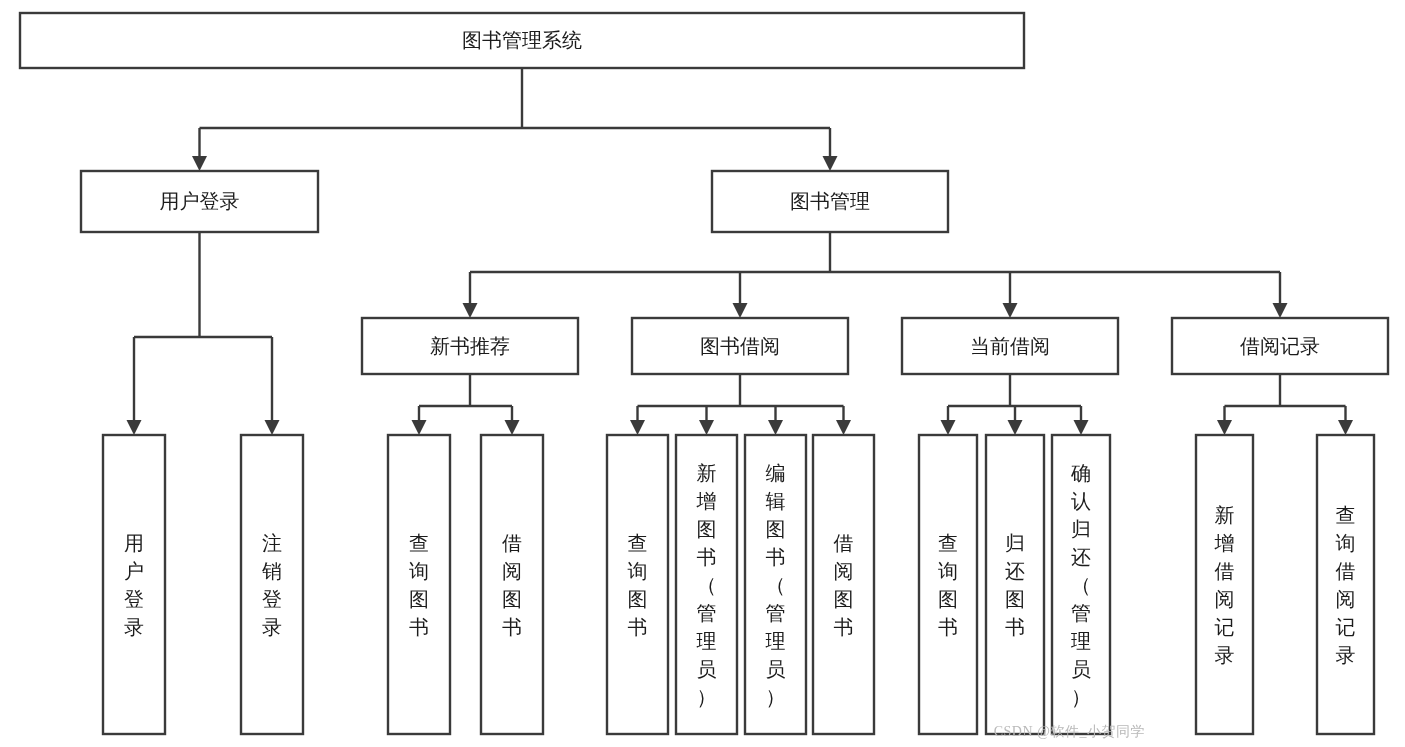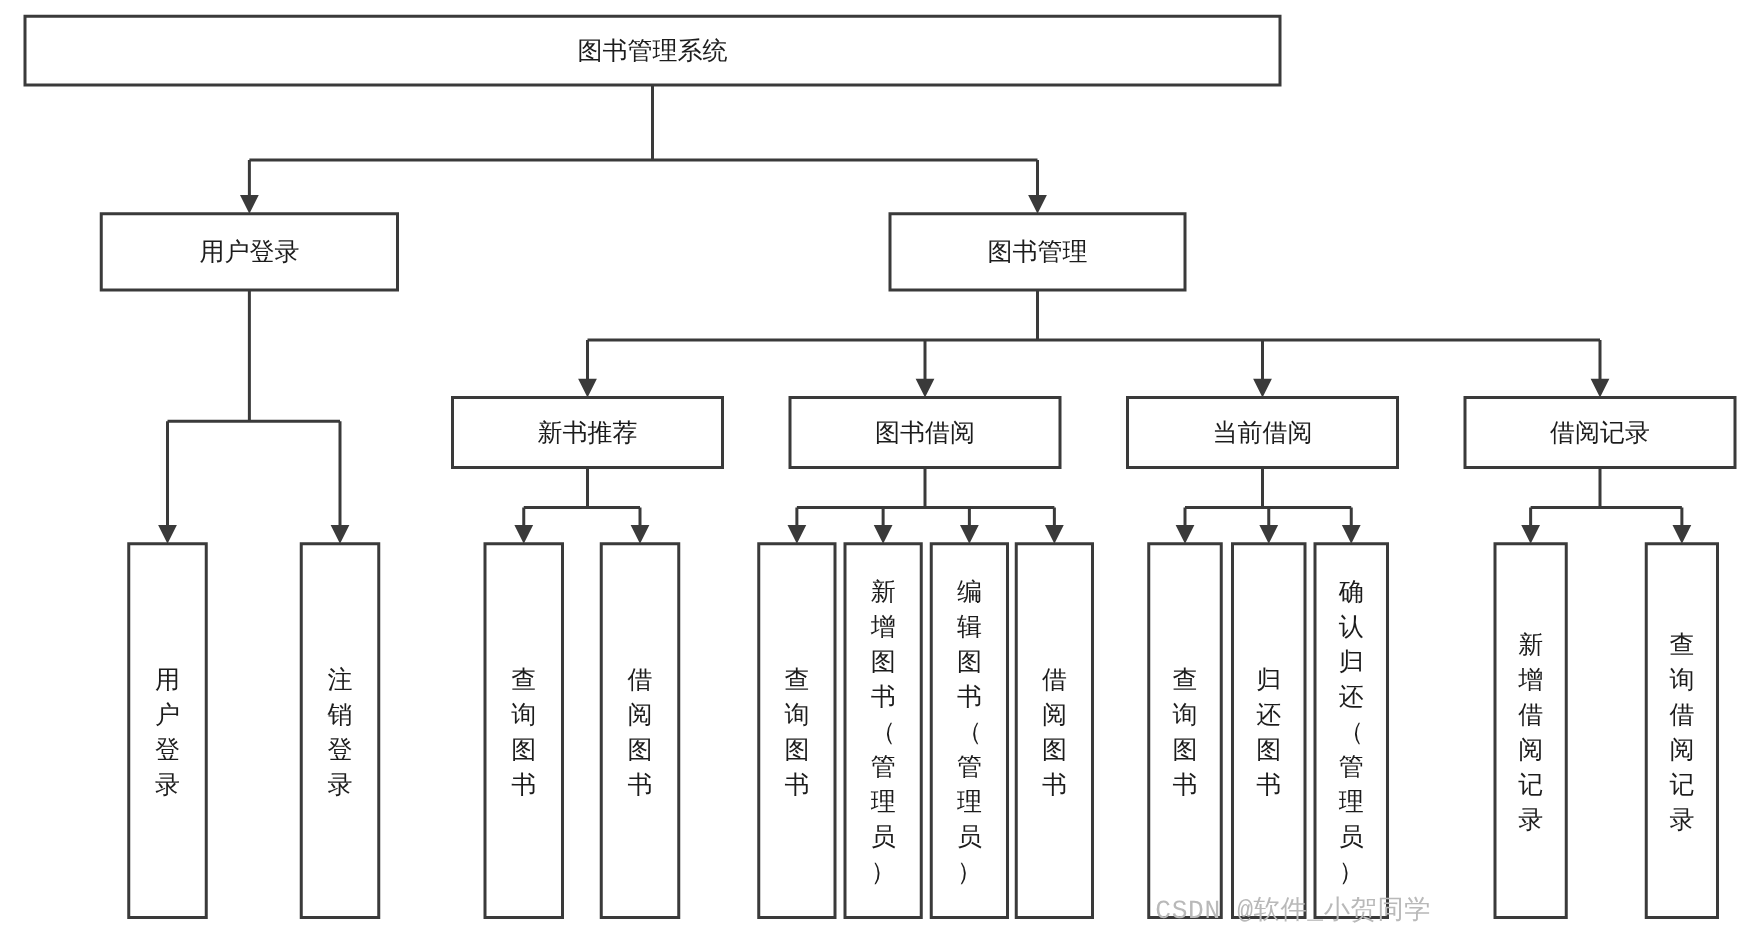--- a/index.html
+++ b/index.html
@@ -51,22 +51,22 @@
   .node-label-v {
     font-family: "DejaVu Sans", "Liberation Sans", sans-serif;
     font-size: 20px;
     fill: #1c1c1c;
     text-anchor: middle;
   }
   .watermark {
     position: absolute;
     right: 8px;
     bottom: 6px;
-    font-family: Liberation Mono, monospace;
-    font-size: 21px;
+    font-family: Liberation Serif, serif;
+    font-size: 14px;
     color: #b9b9b9;
     white-space: nowrap;
     letter-spacing: 0.5px;
     user-select: none;
   }
 </style>
 </head>
 <body>
 
 <div id="diagram-root">

